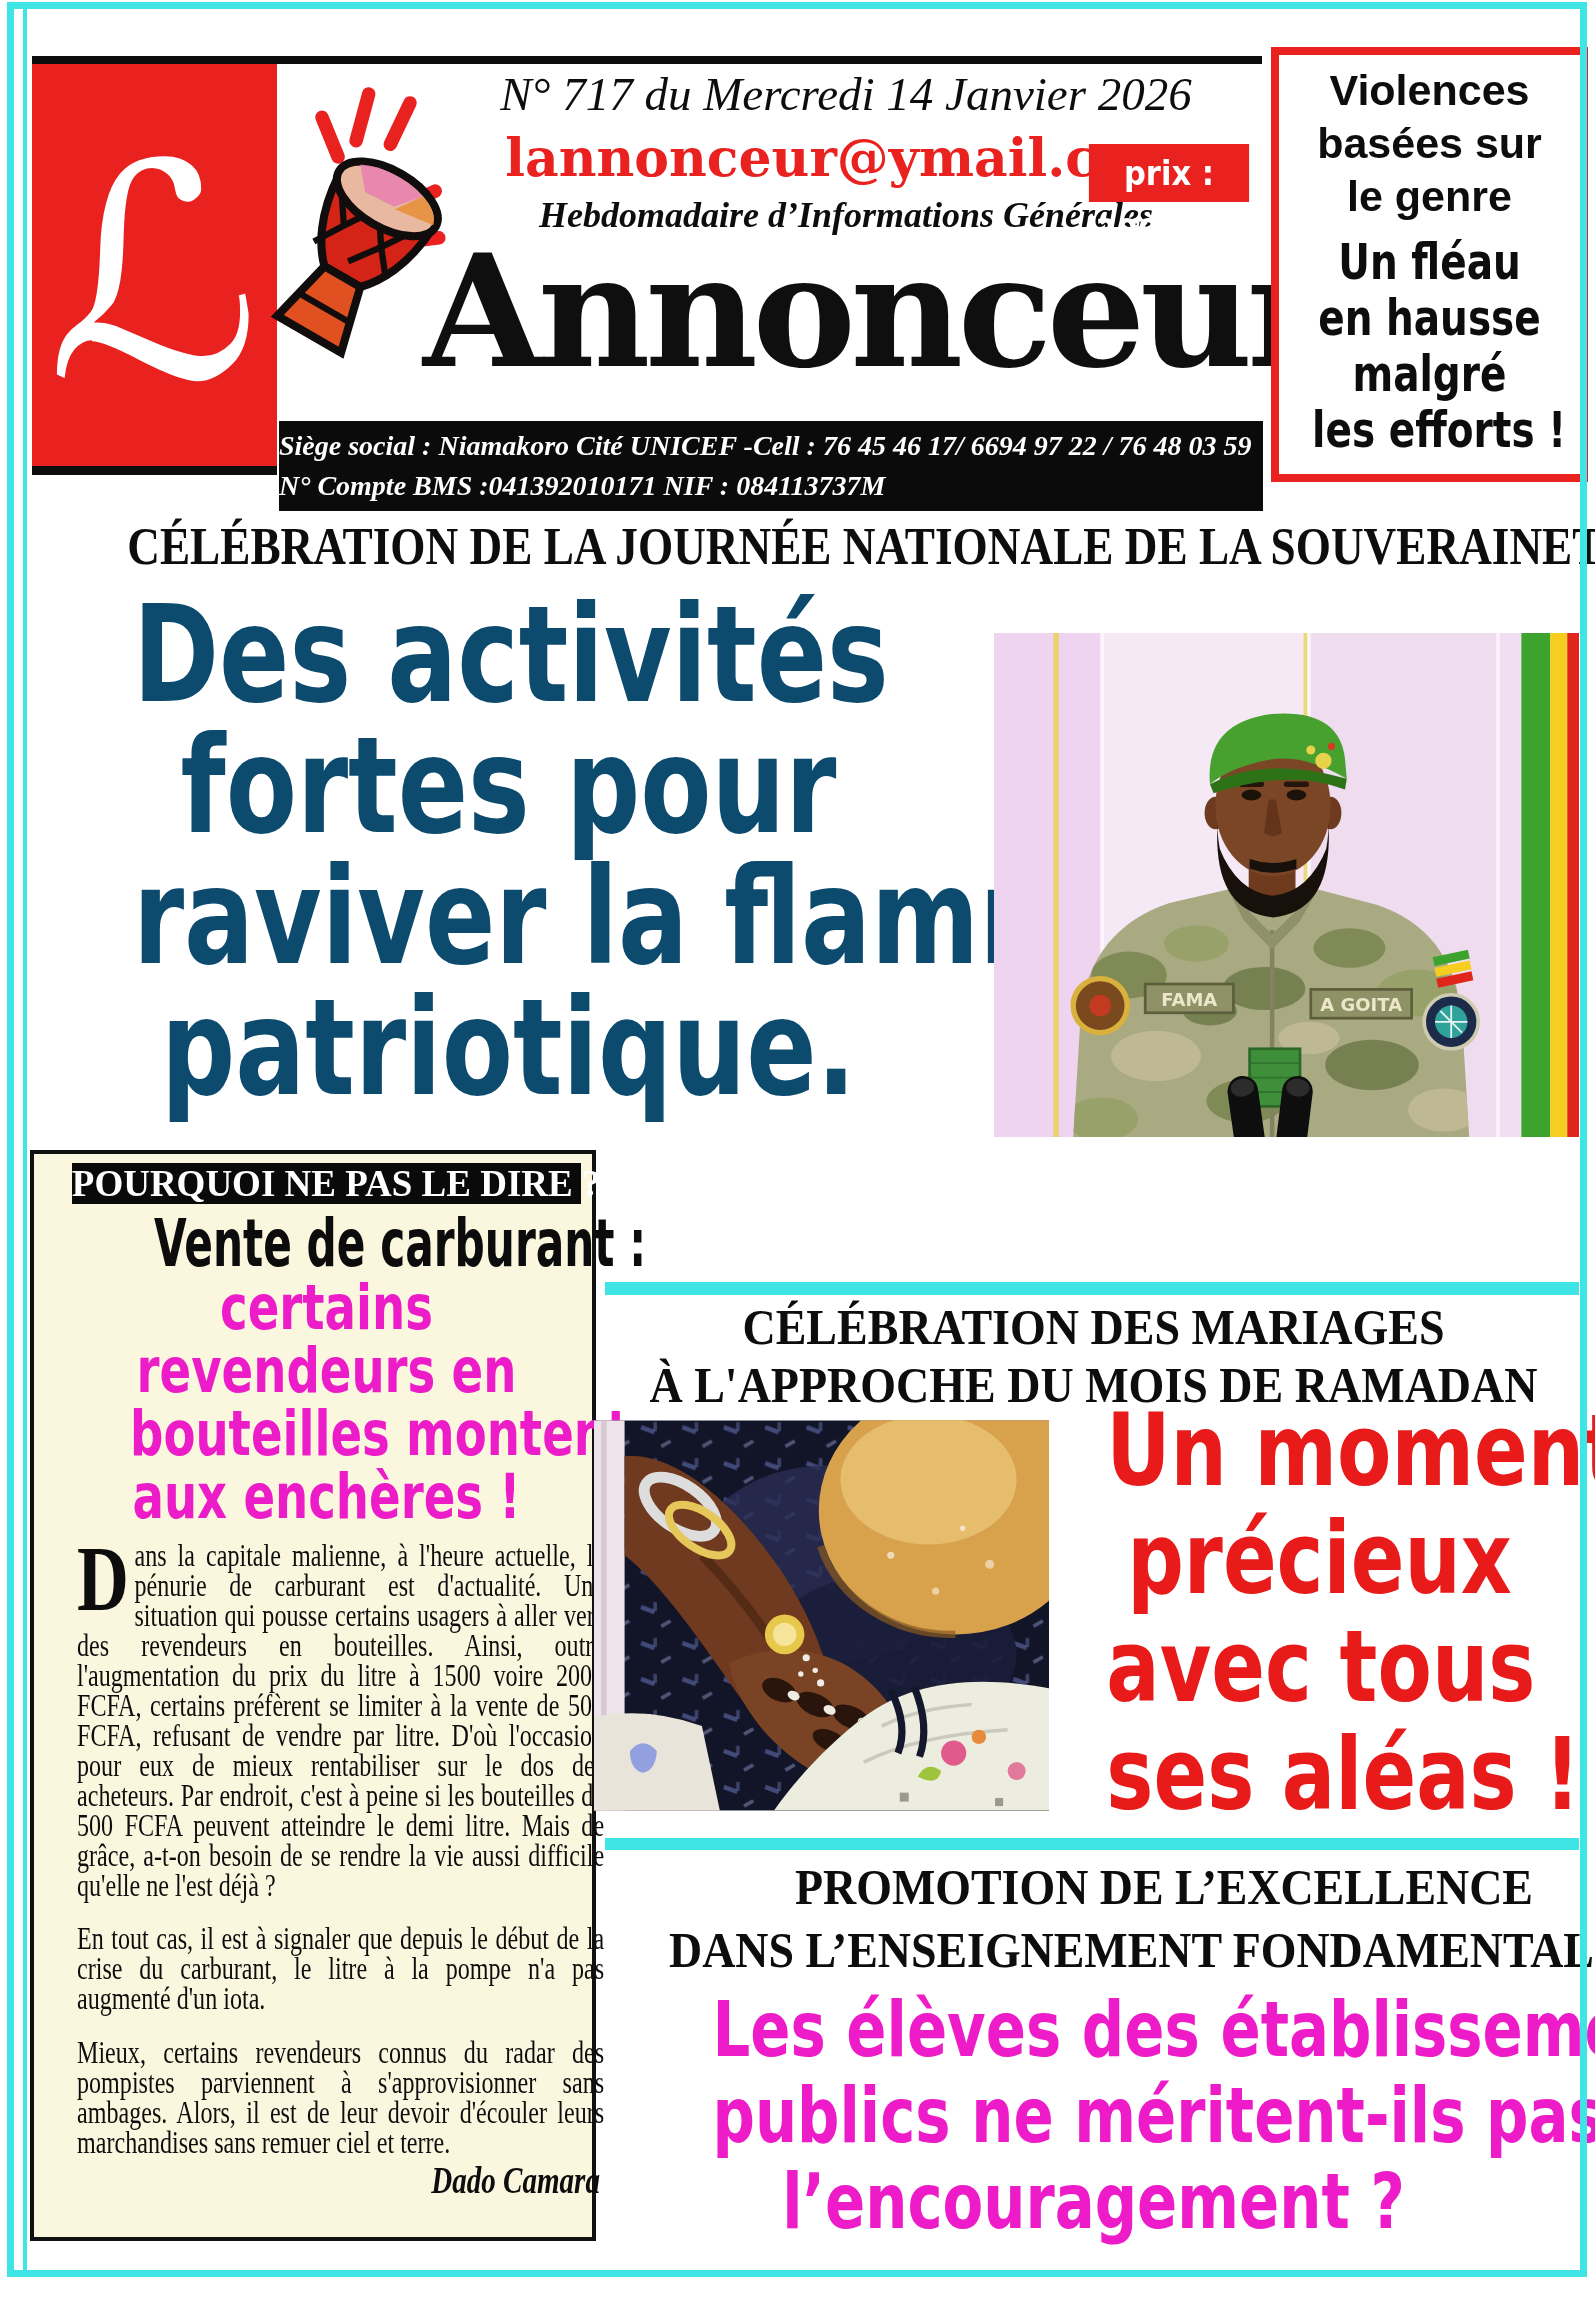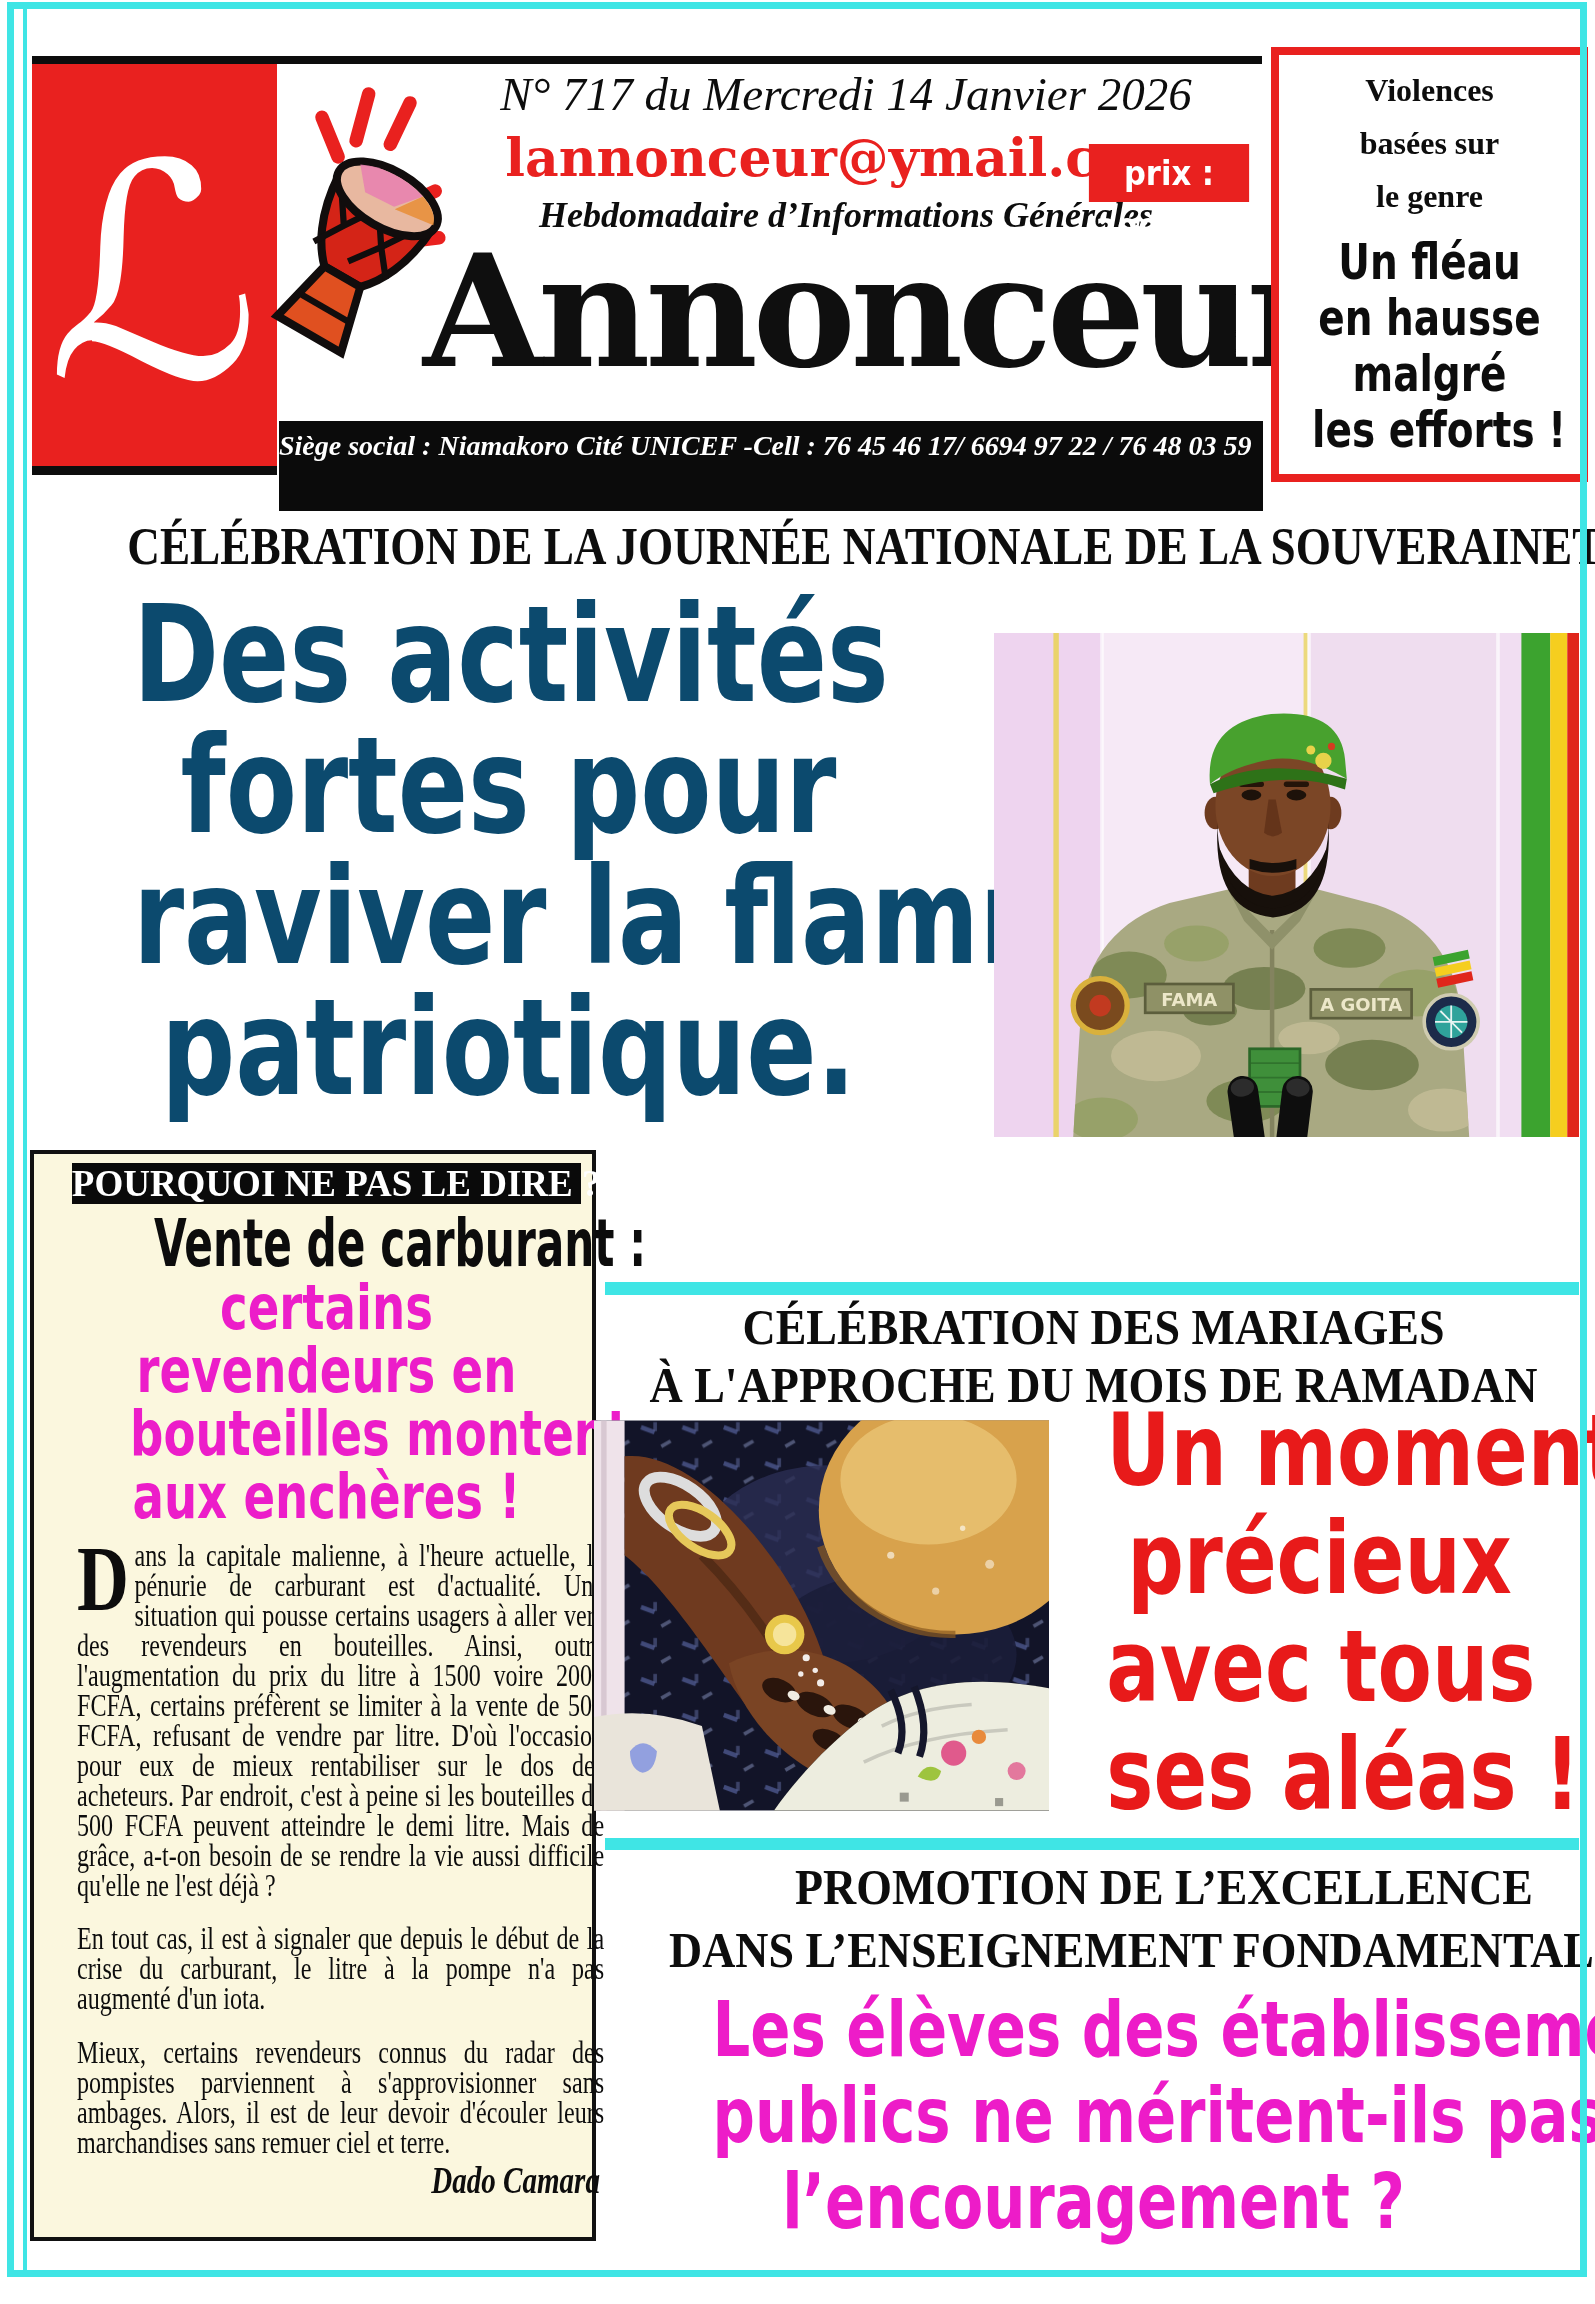--- a/index.html
+++ b/index.html
@@ -17,21 +17,21 @@
   .mast-center{left:423px;top:65px;width:846px;text-align:center;}
   .issue-line{font-style:italic;font-weight:normal;font-size:47px;line-height:58px;}
   .email-line{font-weight:bold;font-size:52px;line-height:61px;color:#e9211f;font-family:"DejaVu Serif",serif;margin-top:3.6px;}
   .tagline{font-style:italic;font-weight:bold;font-size:36px;line-height:45px;margin-top:5.4px;}
   .paper-title{font-family:"DejaVu Serif",serif;font-weight:bold;font-size:155px;line-height:144px;letter-spacing:-5.4px;margin-top:1.8px;color:#0f0f0f;}
   .price-badge{left:1080px;top:144px;width:178px;height:58px;background:#e9211f;color:#fff;
      font-family:"DejaVu Sans",sans-serif;font-weight:bold;font-size:34px;line-height:58px;text-align:center;transform:scaleX(.9);transform-origin:center;}
   .address-bar{left:279px;top:421px;width:984px;height:90px;background:#0b0b0b;color:#fff;text-align:left;
      font-style:italic;font-weight:bold;font-size:28px;line-height:40px;padding-top:5.4px;box-sizing:border-box;}
   .gbv-box{left:1271px;top:47px;width:301px;height:419px;border:8px solid #e9211f;background:#fff;text-align:center;box-sizing:content-box;}
-  .gbv-serif{font-weight:bold;font-size:32px;line-height:53px;font-family:Liberation Serif, serif;}
+  .gbv-serif{font-weight:bold;font-size:43px;line-height:53px;font-family:Liberation Sans, sans-serif;}
   .gbv-serif:first-child{margin-top:9px;}
   .gbv-sans{font-family:"DejaVu Sans",sans-serif;font-weight:bold;font-size:50px;line-height:56px;transform:scaleX(.78);transform-origin:center top;white-space:nowrap;}
   .gbv-gap{height:10.8px;}
 
   
   .kicker{left:27px;top:517px;width:1542px;text-align:center;font-weight:bold;font-size:52px;line-height:59px;
      transform:scaleX(.87);transform-origin:center top;white-space:nowrap;}
   .giant-red{left:27px;top:590px;width:963px;text-align:center;color:#0c4a6e;}
   .giant-red div{font-family:"DejaVu Sans",sans-serif;font-weight:bold;font-size:133px;line-height:131px;transform:scaleX(.78);transform-origin:center top;white-space:nowrap;}
   .photo1{left:994px;top:633px;width:585px;height:504px;}
@@ -104,20 +104,21 @@
   <div class="abs mast-center">
     <div class="issue-line">N° 717 du Mercredi 14 Janvier 2026</div>
     <div class="email-line">lannonceur@ymail.com</div>
     <div class="tagline">Hebdomadaire d’Informations Générales</div>
     <div class="paper-title">Annonceur</div>
   </div>
   <div class="abs price-badge">prix : 300 Fcfa</div>
 
   <div class="abs address-bar">
     <div>Siège social : Niamakoro Cité UNICEF -Cell : 76 45 46 17/ 6694 97 22 / 76 48 03 59</div>
+    <div>N° Compte BMS :041392010171 NIF : 084113737M</div>
   </div>
 
   <div class="abs gbv-box">
     <div class="gbv-serif">Violences</div>
     <div class="gbv-serif">basées sur</div>
     <div class="gbv-serif">le genre</div>
     <div class="gbv-gap"></div>
     <div class="gbv-sans">Un fléau</div>
     <div class="gbv-sans">en hausse</div>
     <div class="gbv-sans">malgré</div>

